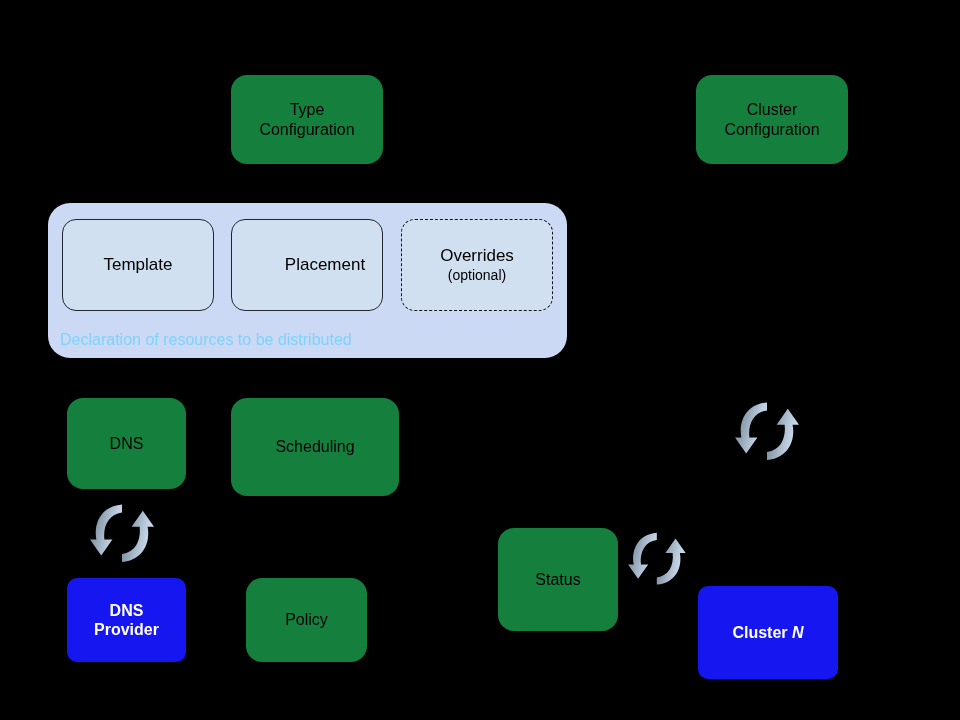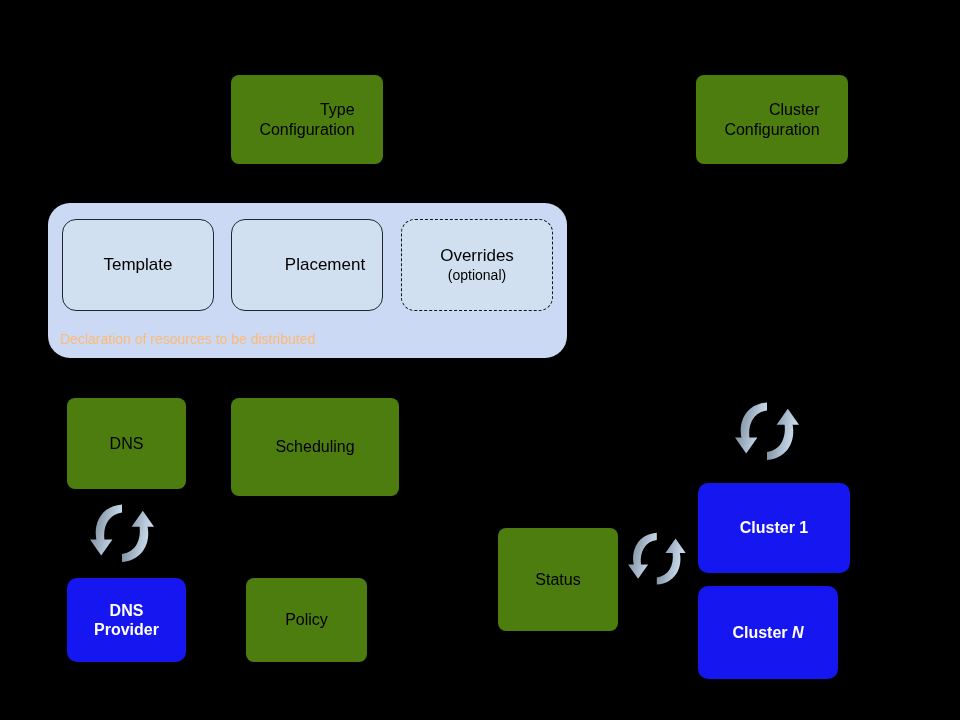--- a/index.html
+++ b/index.html
@@ -21,25 +21,24 @@
     position: absolute;
     box-sizing: border-box;
     display: flex;
     align-items: center;
     justify-content: center;
     text-align: center;
     line-height: 1.2;
   }
   
   .node-light {
-    background: #4d7c0f;
-    border-radius: 8px;
+    background: #15803d;
+    border-radius: 16px;
     color: #000000;
     font-size: 16px;
-    text-align: right;
   }
   
   .node-inner {
     background: #d0e0f0;
     border: 1px solid #20272e;
     border-radius: 14px;
     color: #000000;
     font-size: 17px;
   }
   .node-dashdot {
@@ -54,22 +53,22 @@
     font-weight: bold;
   }
   .container-panel {
     position: absolute;
     box-sizing: border-box;
     background: #ccd9f5;
     border-radius: 22px;
   }
   .panel-caption {
     position: absolute;
-    font-size: 14px;
-    color: #fdba74;
+    font-size: 16px;
+    color: #7dd3fc;
     white-space: nowrap;
   }
   .sub {
     display: block;
     font-size: 14px;
   }
   .ital { font-style: italic; }
   .conn { position: absolute; }
 </style>
 </head>
@@ -186,23 +185,20 @@
 
   <div class="node node-light" style="left:246px; top:578px; width:121px; height:84px;">
     <span>Policy</span>
   </div>
 
   <div class="node node-light" style="left:498px; top:528px; width:120px; height:103px;">
     <span>Status</span>
   </div>
 
 
-  <div class="node node-blue" style="left:698px; top:483px; width:152px; height:90px;">
-    <span>Cluster 1</span>
-  </div>
 
   <div class="node node-blue" style="left:698px; top:586px; width:140px; height:93px;">
     <span>
       <span>Cluster </span><span class="ital">N</span>
     </span>
   </div>
 
 </div>
 
 </body></html>

